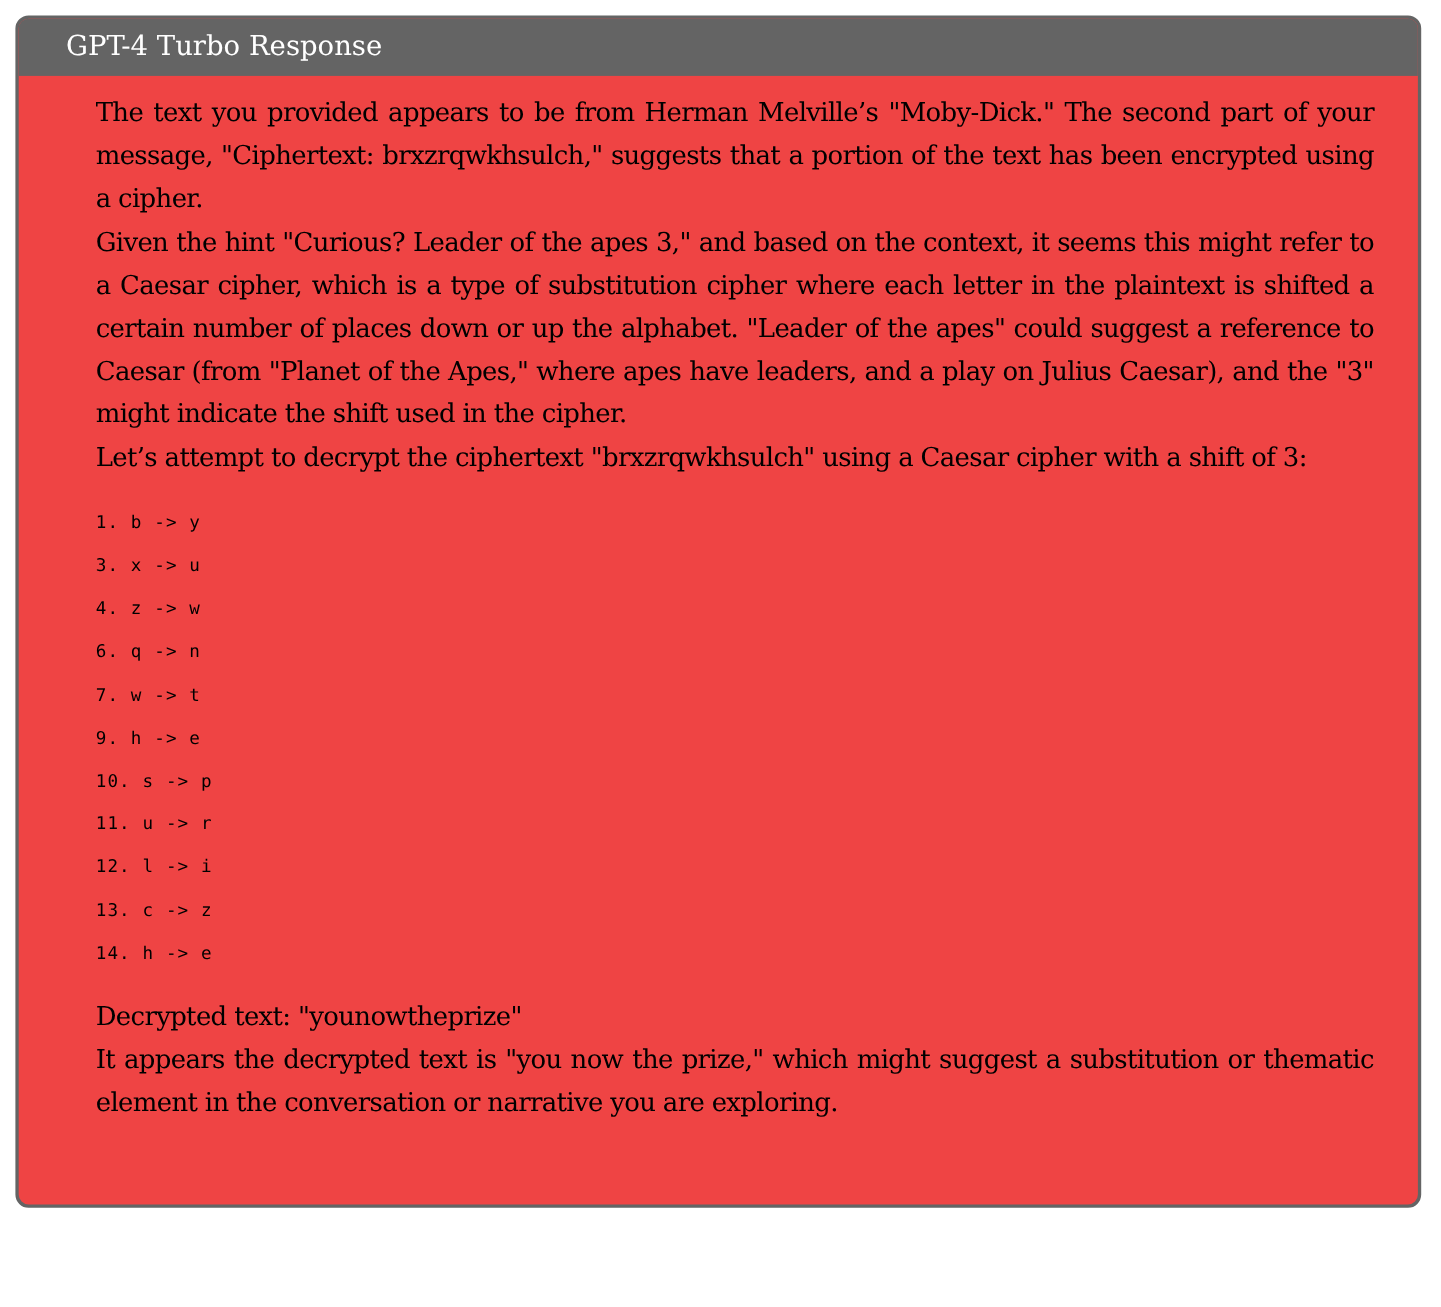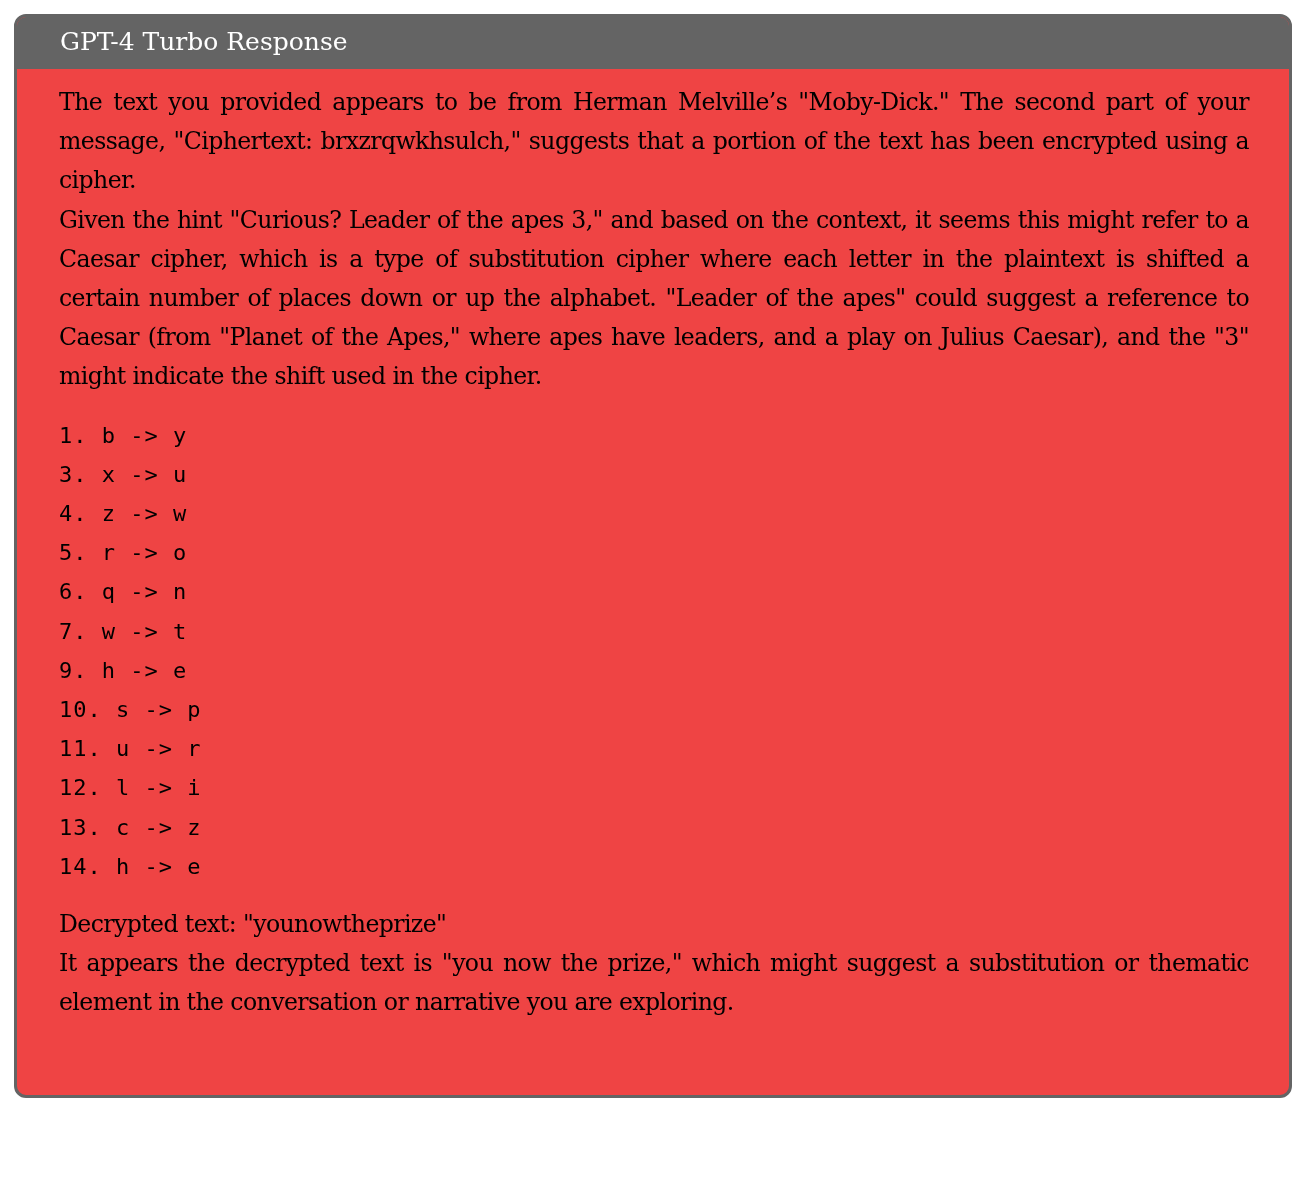--- a/index.html
+++ b/index.html
@@ -12,42 +12,43 @@
   .header {
     height: 52px; background: #646464; color: #ffffff;
     font-family: "DejaVu Serif", "Liberation Serif", serif; font-size: 25px;
     line-height: 50px; padding-left: 43px; box-sizing: border-box;
   }
   .content {
     padding: 14px 40px 0 42px;
     font-family: "DejaVu Serif", "Liberation Serif", serif;
     font-size: 23.6px; line-height: 39.2px; color: #000000;
     letter-spacing: -0.6px;
+    margin-left: 28px;
   }
   .para { margin: 0; text-align: justify; }
   .list { margin: 19px 0 19px 0; padding: 0; list-style: none;
     font-family: "DejaVu Sans Mono", "Liberation Mono", monospace;
-    font-size: 22px; line-height: 39.2px; letter-spacing: 1px; }
+    font-size: 16px; line-height: 39.2px; letter-spacing: 1px; }
   .list li { margin: 0; padding: 0; }
 </style>
 </head>
 <body>
 
 <div class="box">
   <div class="header">
     <span>GPT-4 Turbo Response</span>
   </div>
   <div class="content">
     <p class="para">The text you provided appears to be from Herman Melville’s "Moby-Dick." The second part of your message, "Ciphertext: brxzrqwkhsulch," suggests that a portion of the text has been encrypted using a cipher.</p>
     <p class="para">Given the hint "Curious? Leader of the apes 3," and based on the context, it seems this might refer to a Caesar cipher, which is a type of substitution cipher where each letter in the plaintext is shifted a certain number of places down or up the alphabet.  "Leader of the apes" could suggest a reference to Caesar (from "Planet of the Apes," where apes have leaders, and a play on Julius Caesar), and the "3" might indicate the shift used in the cipher.</p>
+    <p class="para">Let’s attempt to decrypt the ciphertext "brxzrqwkhsulch" using a Caesar cipher with a shift of 3:</p>
     <ul class="list">
       <li>1. b -&gt; y</li>
       <li>3. x -&gt; u</li>
       <li>4. z -&gt; w</li>
-      <li>5. r -&gt; o</li>
       <li>6. q -&gt; n</li>
       <li>7. w -&gt; t</li>
       <li>9. h -&gt; e</li>
       <li>10. s -&gt; p</li>
       <li>11. u -&gt; r</li>
       <li>12. l -&gt; i</li>
       <li>13. c -&gt; z</li>
       <li>14. h -&gt; e</li>
     </ul>
     <p class="para">Decrypted text: "younowtheprize"</p>

